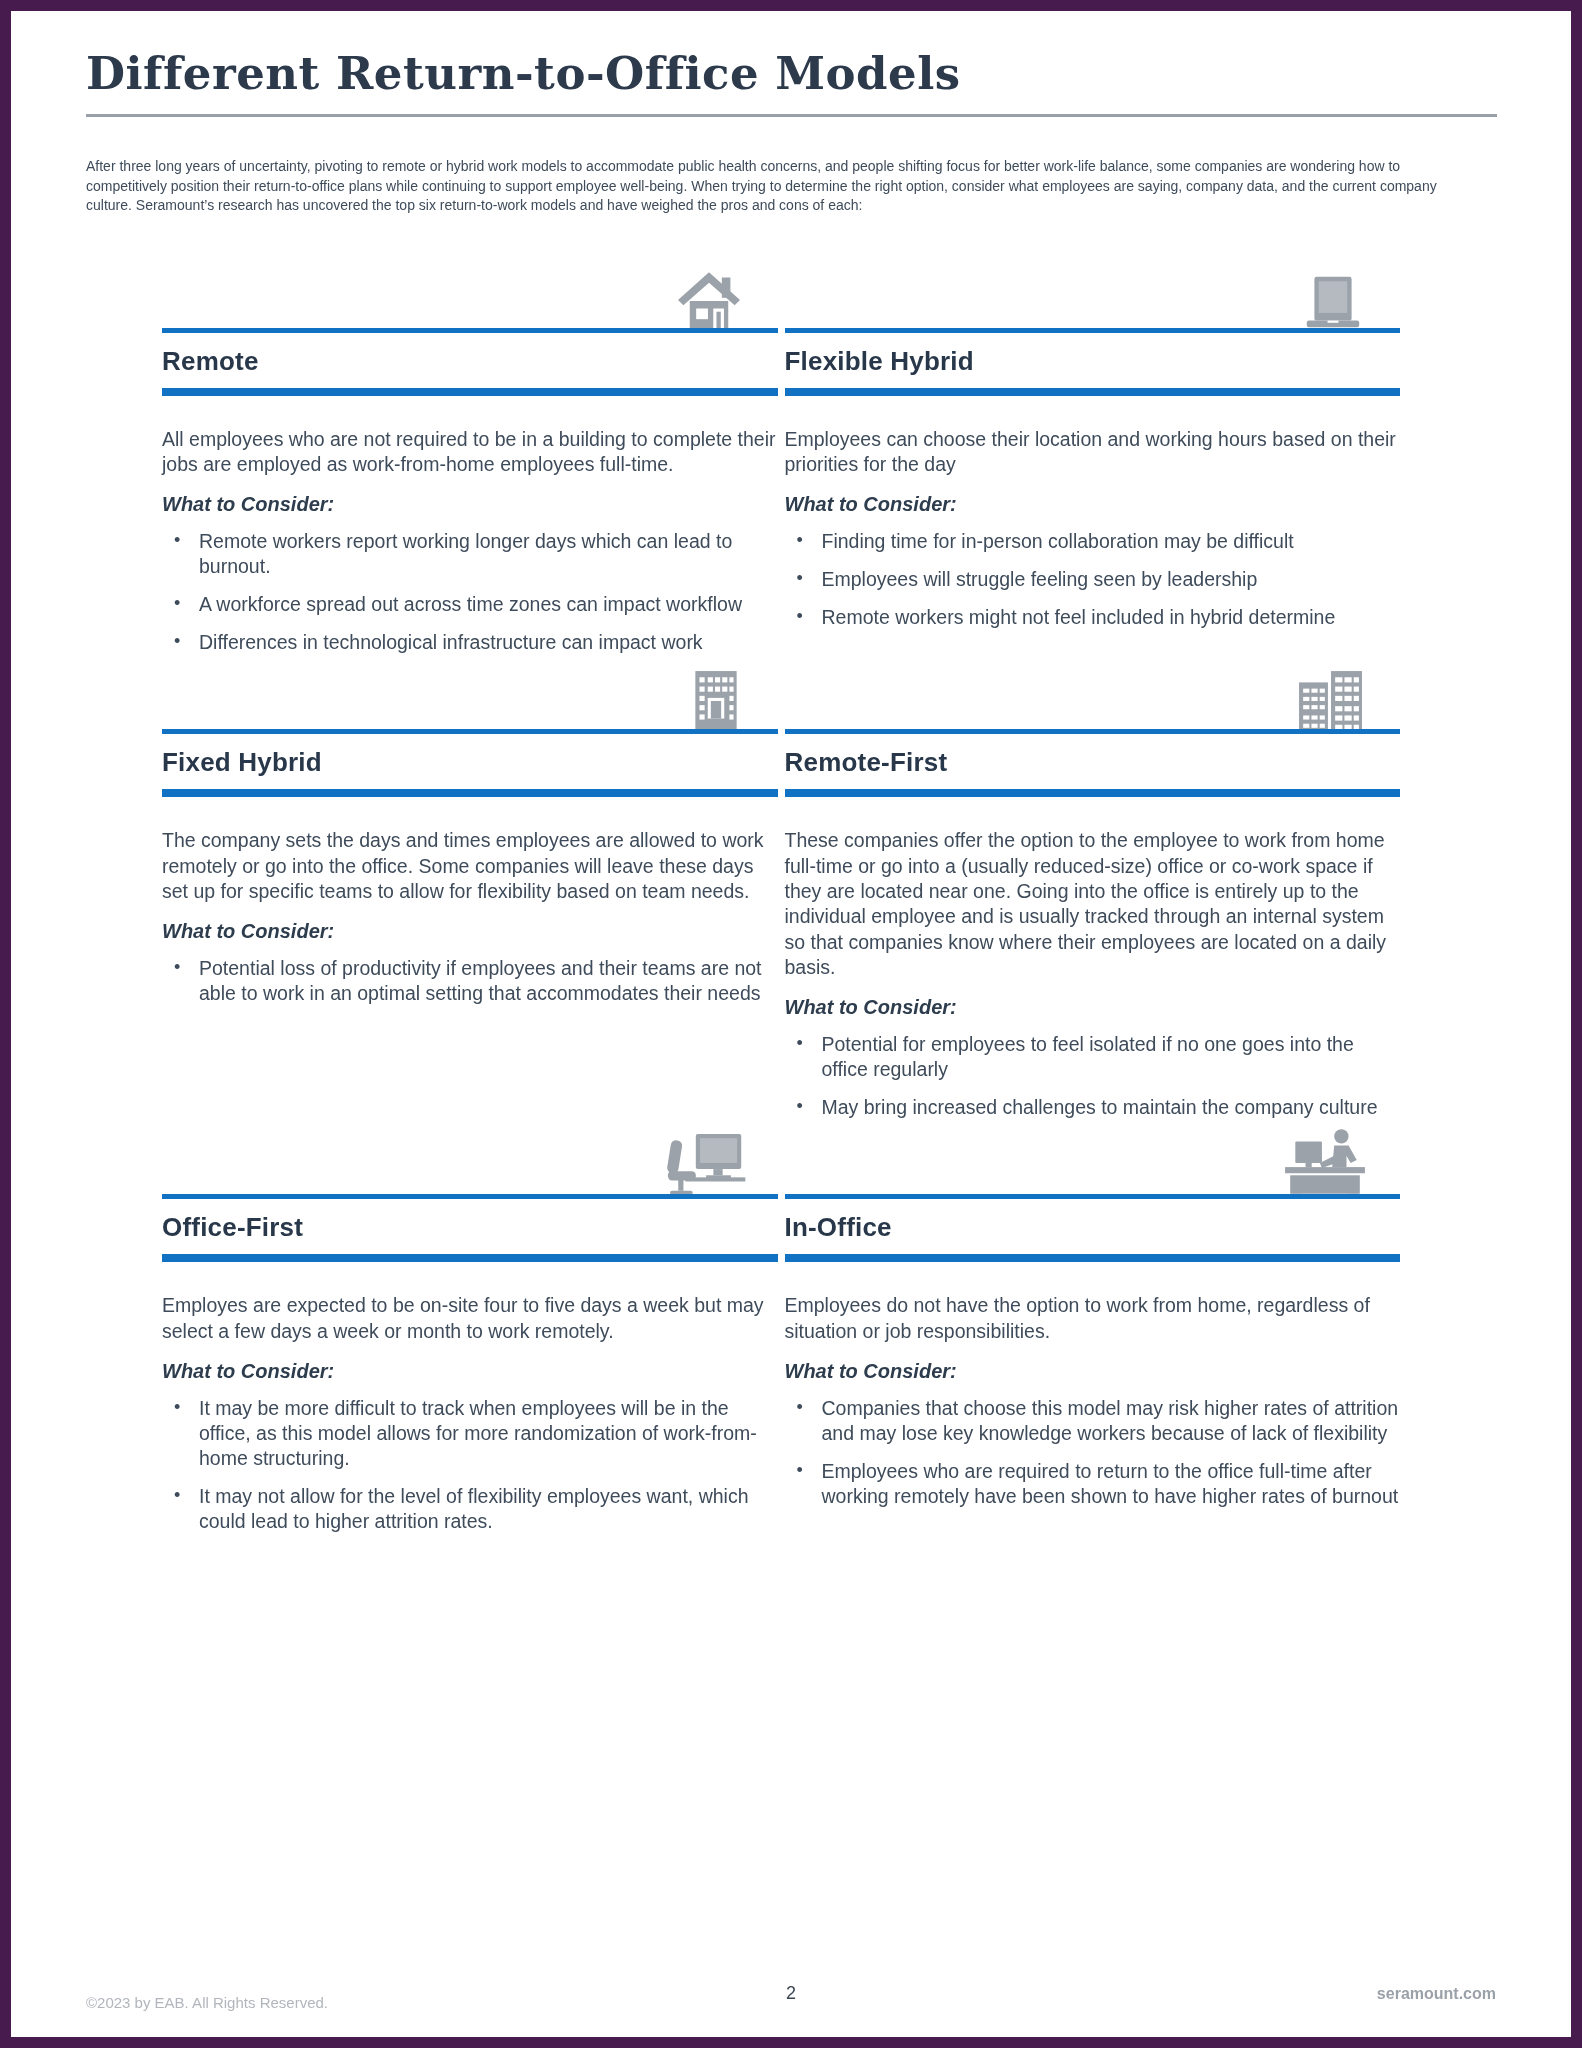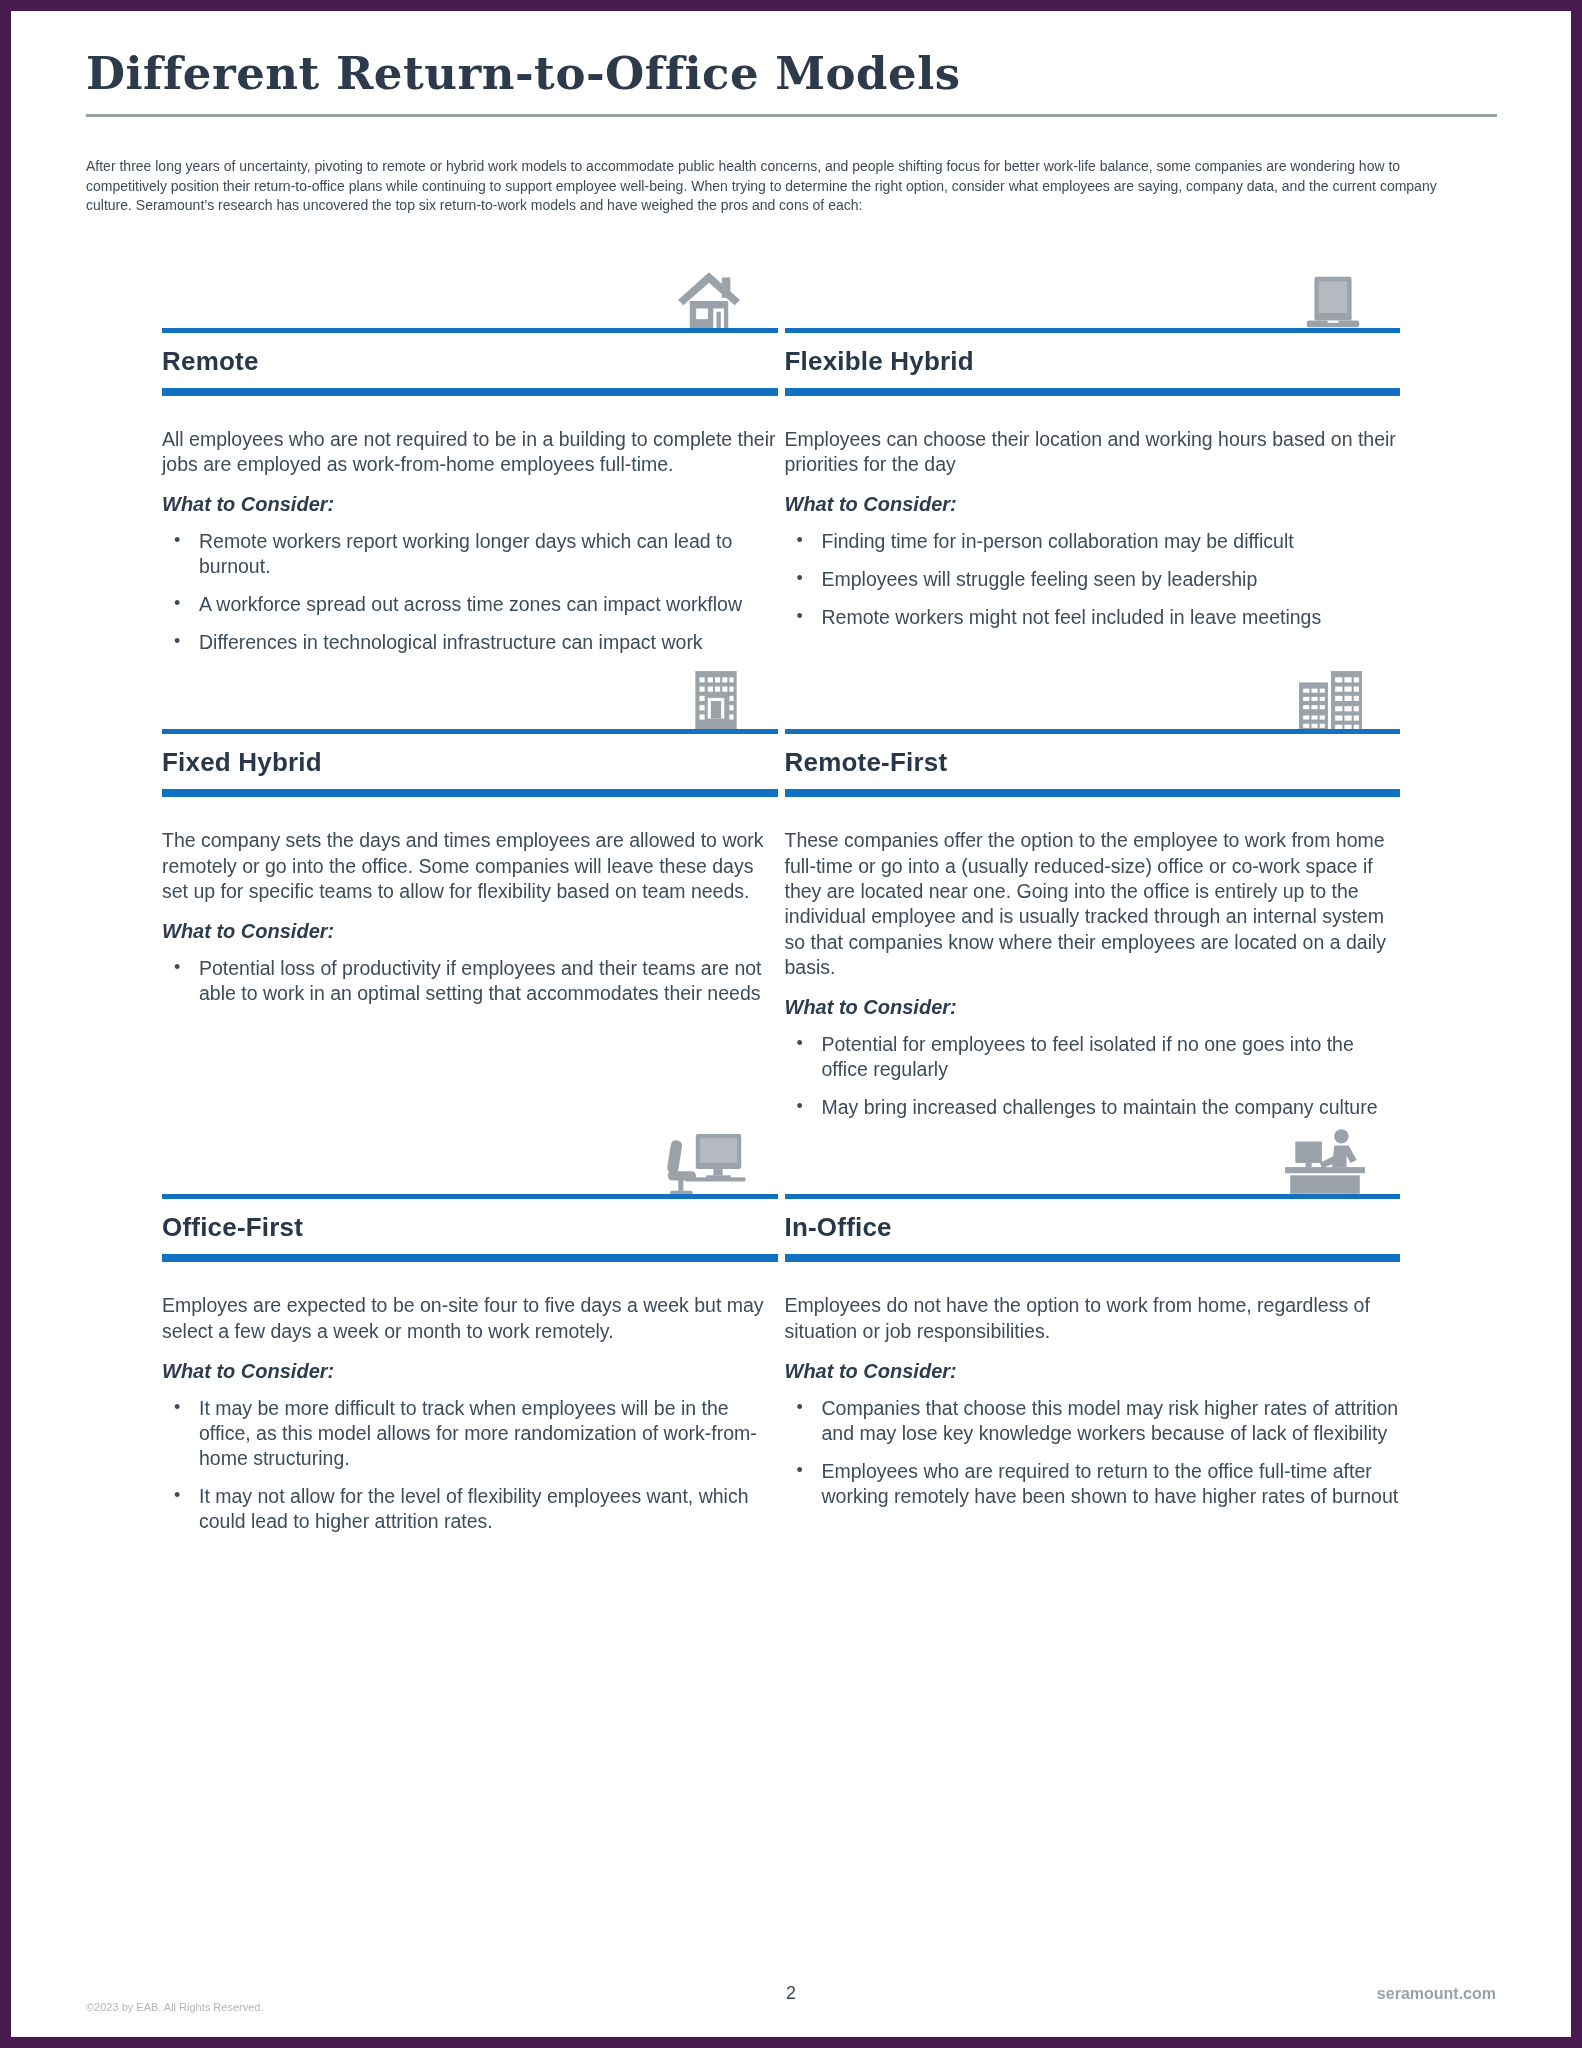--- a/index.html
+++ b/index.html
@@ -92,22 +92,22 @@
     font-size: 18px;
     color: #3e4b5a;
   }
 
   .footer {
     position: absolute;
     left: 75px; right: 75px; bottom: 28px;
     height: 24px;
   }
   .footer .copyright {
-    position: absolute; left: 0; top: 16px;
-    font-size: 11px; color: #b2b6bc;
+    position: absolute; left: 0; top: 9px;
+    font-size: 15px; color: #b2b6bc;
   }
   .footer .page-num {
     position: absolute; left: 0; right: 0; top: -2px;
     text-align: center;
     font-size: 18px; color: #3b4654;
   }
   .footer .site {
     position: absolute; right: 0; top: 0;
     font-size: 16px; font-weight: 700; color: #9ba1a9;
   }
@@ -165,21 +165,21 @@
         </span>
       </div>
       <div class="rule-top"></div>
       <h2>Flexible Hybrid</h2>
       <div class="rule-bottom"></div>
       <p class="desc">Employees can choose their location and working hours based on their priorities for the day</p>
       <p class="consider">What to Consider:</p>
       <ul class="bullets">
         <li>Finding time for in-person collaboration may be difficult</li>
         <li>Employees will struggle feeling seen by leadership</li>
-        <li>Remote workers might not feel included in leave meetings</li>
+        <li>Remote workers might not feel included in hybrid determine</li>
       </ul>
     </div>
 
     <div class="section">
       <div class="icon-row">
         <span>
           <svg width="60" height="64" viewBox="0 0 56 62">
             <rect class="ic" x="8" y="2" width="40" height="60"></rect>
             <rect class="ic-white" x="12" y="8" width="5" height="5"></rect>
               <rect class="ic-white" x="12" y="17" width="5" height="5"></rect>

